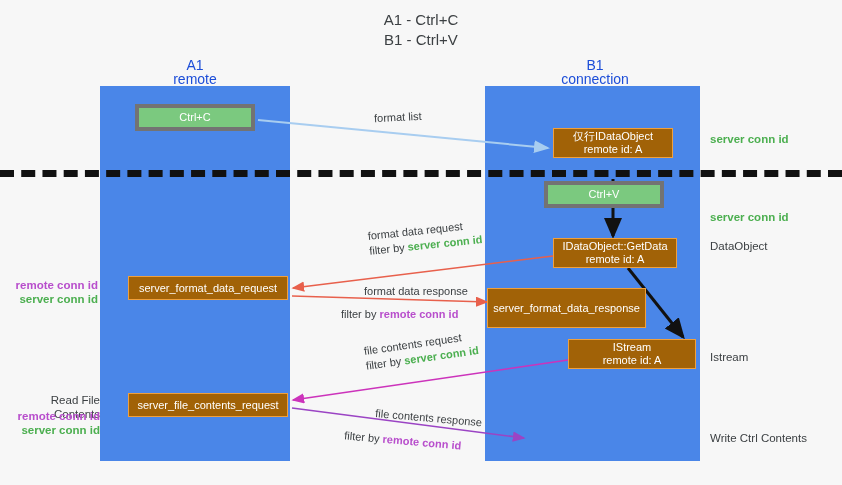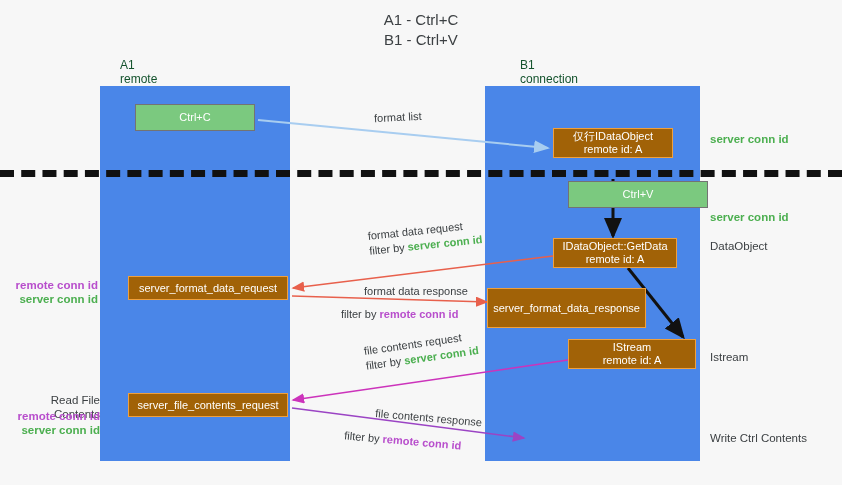--- a/index.html
+++ b/index.html
@@ -14,35 +14,35 @@
   .abs{position:absolute;}
 
   
   #title{
     left:0;top:10px;width:842px;text-align:center;
     font-size:15px;color:#3c4043;line-height:20px;
   }
 
   
   .col-head{
-    text-align:left;font-size:12px;color:#14532d;line-height:14px;
+    text-align:center;font-size:14px;color:#1d4ed8;line-height:14px;
   }
 
   
   .lane{background:#4a86e8;}
 
   
   .box{
     box-sizing:border-box;
     display:flex;flex-direction:column;
     align-items:center;justify-content:center;
     color:#ffffff;font-size:11px;line-height:13px;
     text-align:center;
   }
-  .box.green{background:#7bc97f;border:1px solid #737373;}
+  .box.green{background:#7bc97f;border:4px solid #737373;}
   .box.orange{background:#a16207;border:1px solid #f0a03c;}
 
   
   .side{font-size:11.5px;line-height:14px;color:#3c4043;}
   .green-t{color:#4caf50;font-weight:bold;}
   .purple-t{color:#b84ecc;font-weight:bold;}
   .plain-t{color:#3c4043;}
 
   
   .alabel{font-size:11px;line-height:15px;color:#3c4043;white-space:nowrap;}
@@ -117,21 +117,21 @@
 
   <div class="abs box green" style="left:135px;top:104px;width:120px;height:27px;">
     <span>Ctrl+C</span>
   </div>
 
   <div class="abs box orange" style="left:553px;top:128px;width:120px;height:30px;">
     <span>仅行IDataObject</span>
     <span>remote id: A</span>
   </div>
 
-  <div class="abs box green" style="left:568px;top:181px;width:140px;height:27px;">
+  <div class="abs box green" style="left:544px;top:181px;width:120px;height:27px;">
     <span>Ctrl+V</span>
   </div>
 
   <div class="abs box orange" style="left:553px;top:238px;width:124px;height:30px;">
     <span>IDataObject::GetData</span>
     <span>remote id: A</span>
   </div>
 
   <div class="abs box orange" style="left:568px;top:339px;width:128px;height:30px;">
     <span>IStream</span>

